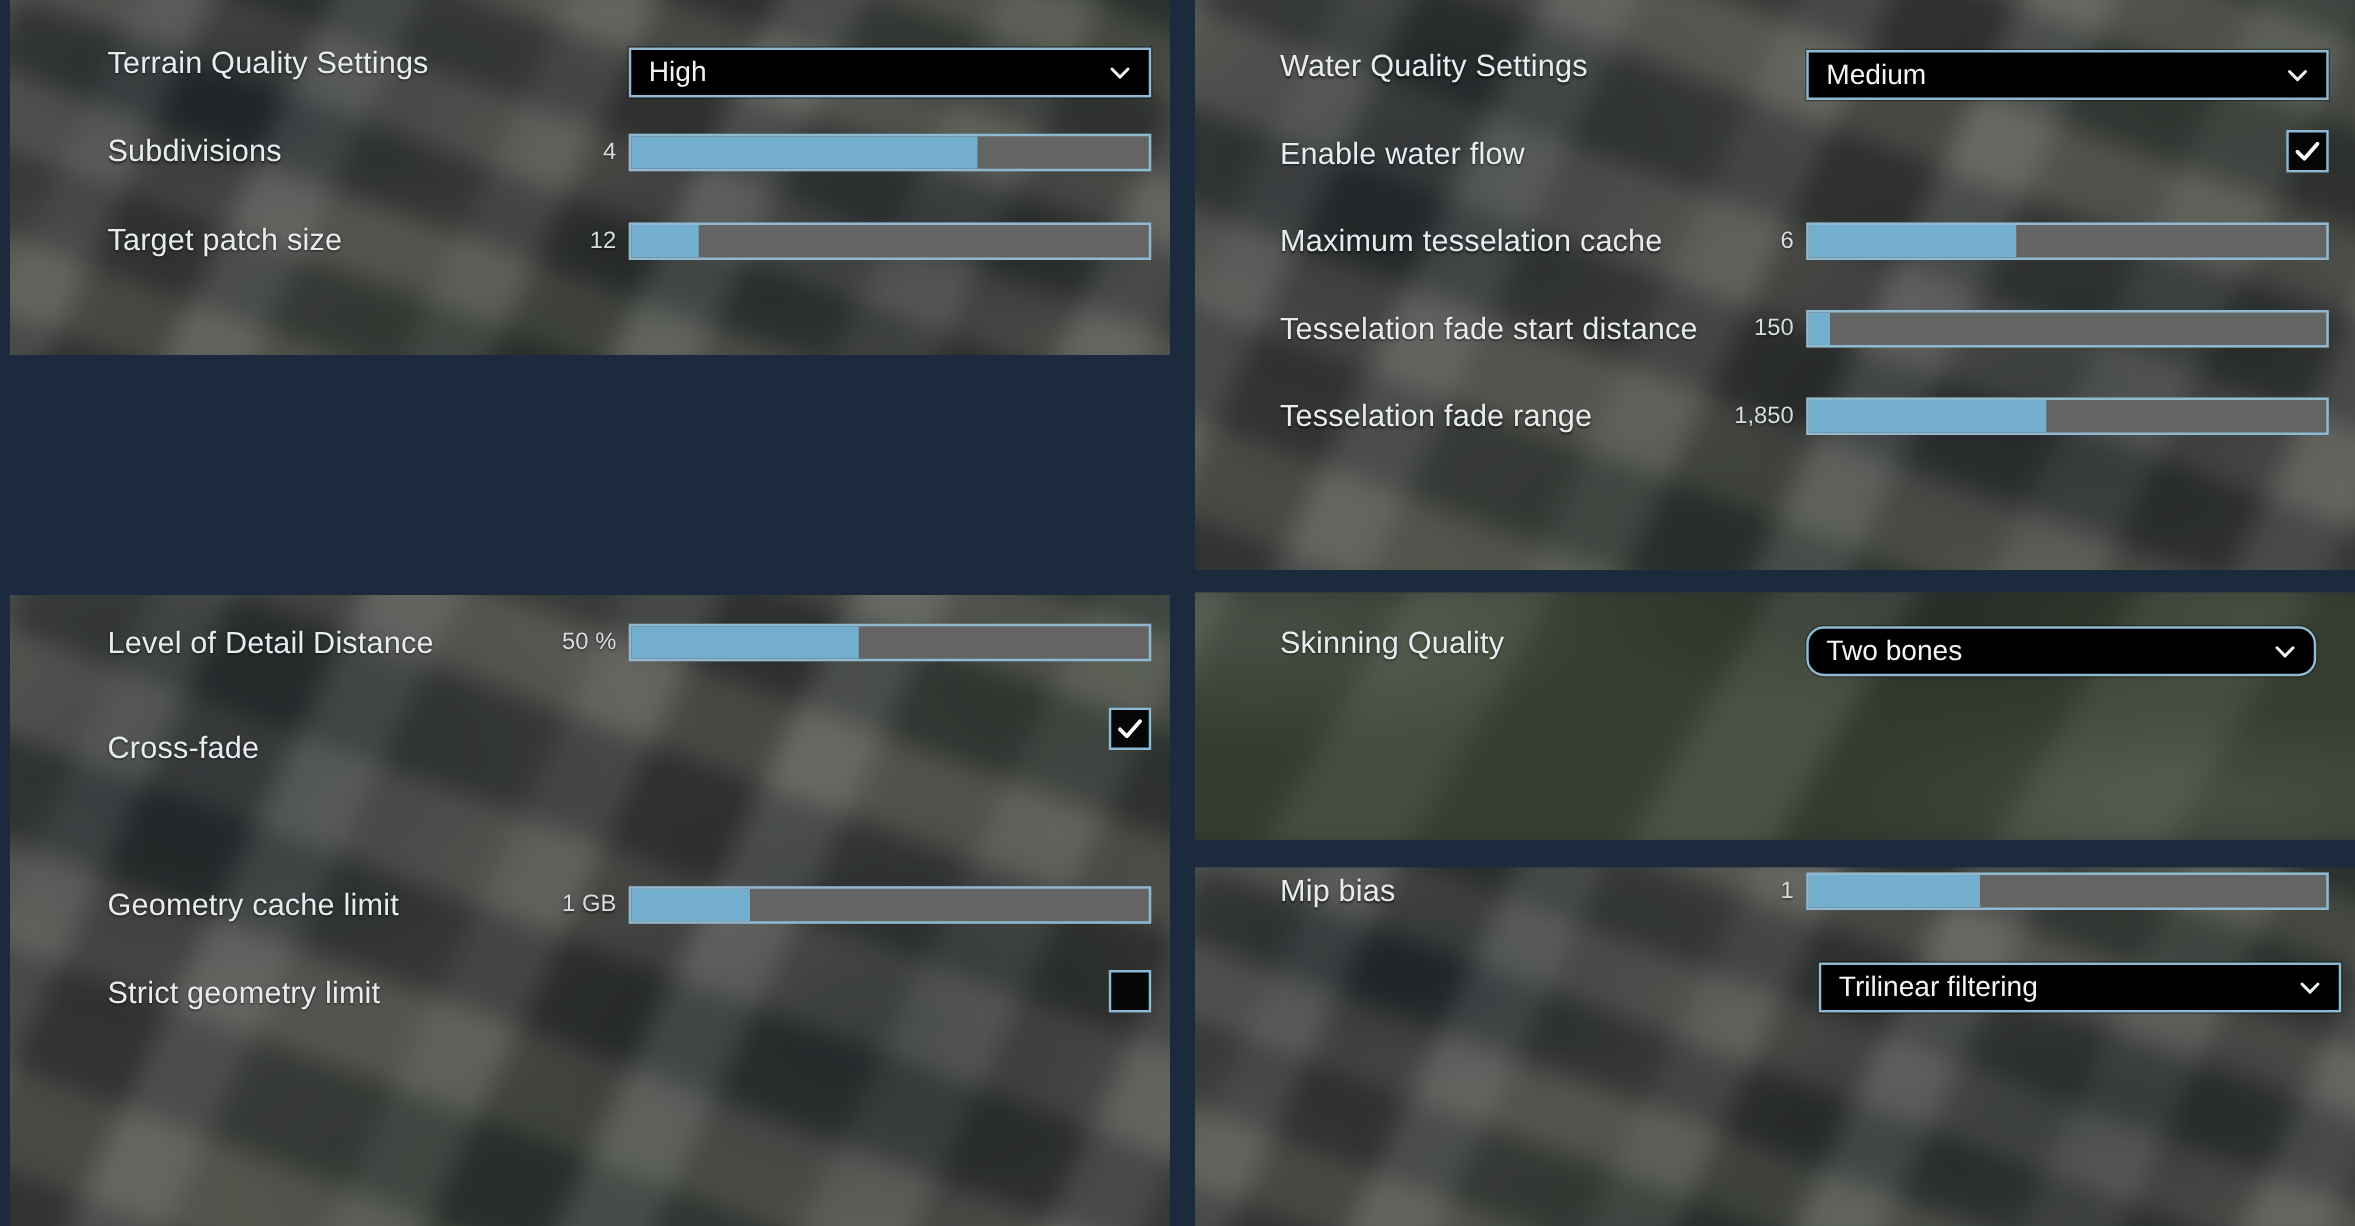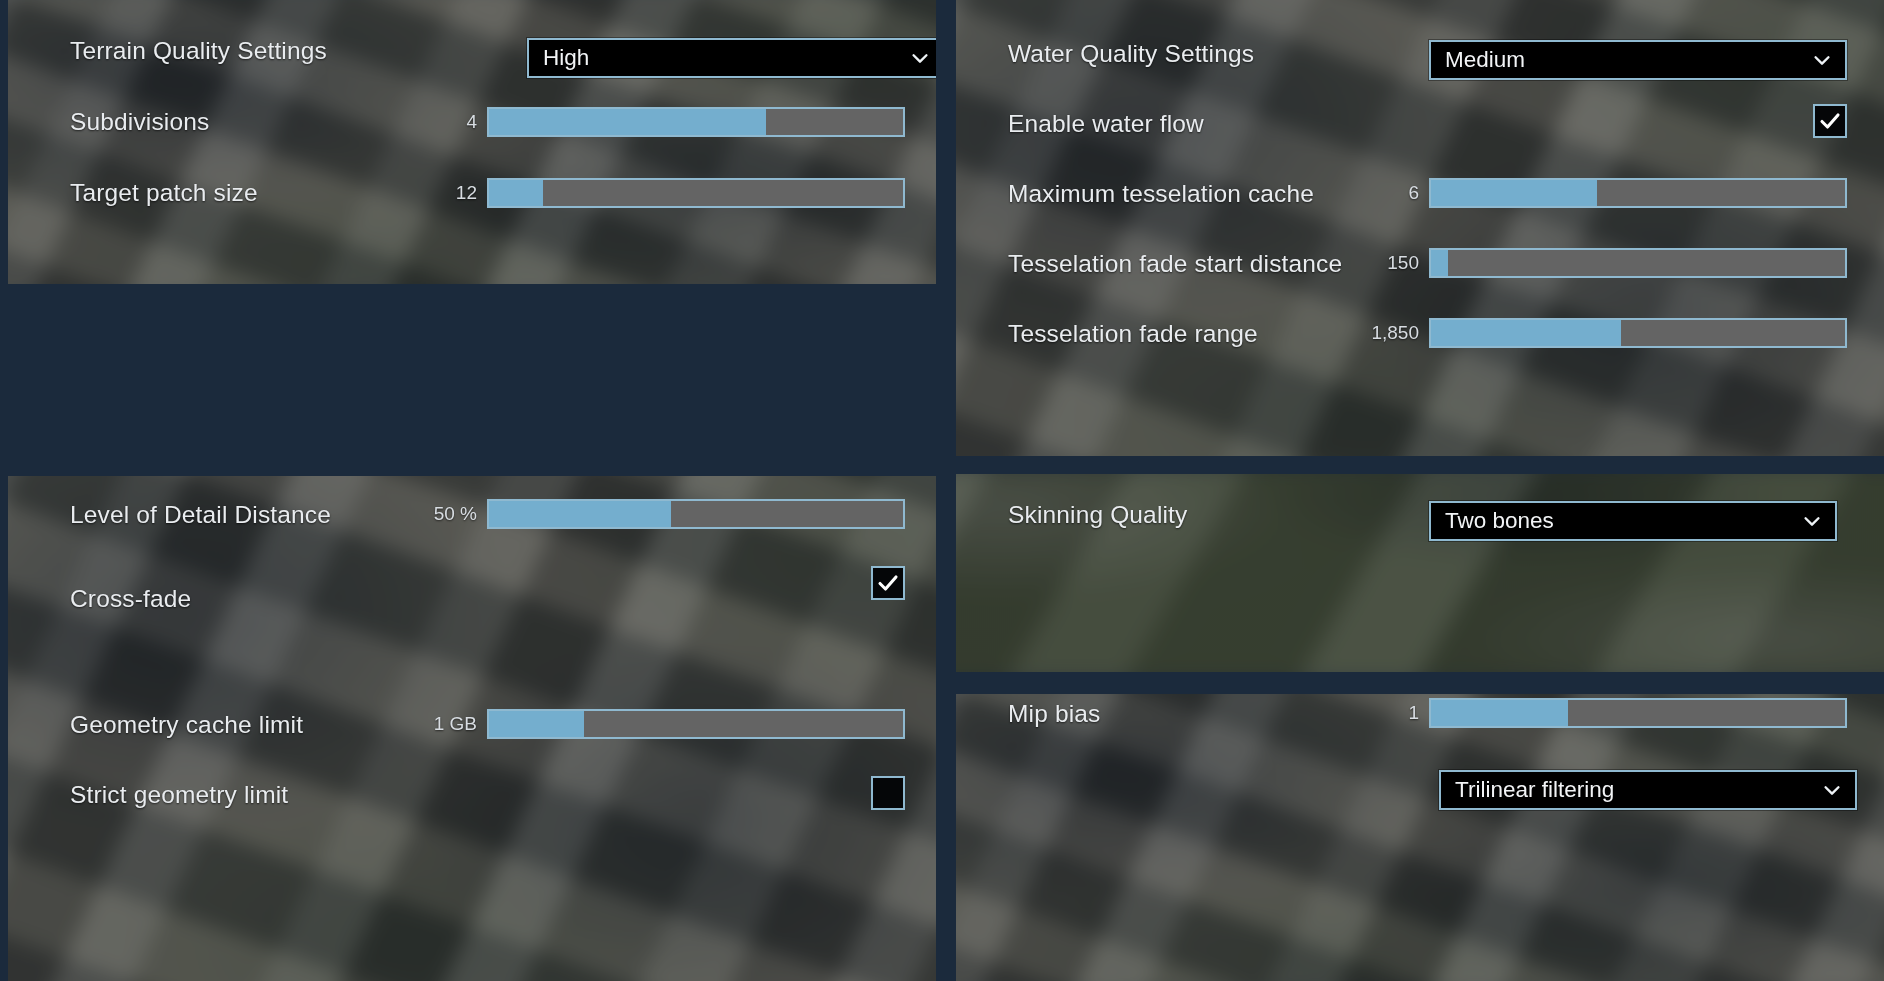--- a/index.html
+++ b/index.html
@@ -9,20 +9,21 @@
     font-family:"Liberation Sans","DejaVu Sans",sans-serif;
     -webkit-font-smoothing:antialiased;
   }
   .screen{position:relative;width:1884px;height:981px;background:#1b2a3c;overflow:hidden;}
 
   
   .panel{
     position:absolute;
     overflow:hidden;
     box-sizing:border-box;
+    padding-left:16px;
   }
   .panel .bg{
     position:absolute;inset:0;
     background-color:#6d6a5c;
     background-image:
       linear-gradient(115deg, rgba(255,255,255,.16) 0 6%, rgba(0,0,0,0) 6% 14%,
                               rgba(255,255,255,.10) 14% 19%, rgba(0,0,0,.22) 19% 27%,
                               rgba(255,255,255,.13) 27% 33%, rgba(0,0,0,.05) 33% 43%,
                               rgba(255,255,255,.09) 43% 49%, rgba(0,0,0,.25) 49% 57%,
                               rgba(255,255,255,.14) 57% 63%, rgba(0,0,0,.10) 63% 72%,
@@ -131,21 +132,21 @@
 
   <div class="panel" style="left:8px;top:0px;width:928px;height:284px;">
     <div class="bg"></div>
     <div class="shade"></div>
     <div class="content">
 
       <div class="row" style="left:62px;top:28px;width:820px;">
         <span class="label">Terrain Quality Settings</span>
       </div>
       <div class="ctrl" style="left:479px;top:38px;">
-        <div class="dropdown" style="width:418px;margin-left:40px;">
+        <div class="dropdown" style="width:418px;">
           <span class="dd-text">High</span>
           <span class="chev">
             <svg viewBox="0 0 24 24" width="22" height="22">
                 <path d="M5 9 L12 16 L19 9" fill="none" stroke="#eef3f6" stroke-width="2.6" stroke-linecap="round" stroke-linejoin="round"></path>
               </svg>
           </span>
         </div>
       </div>
 
       <div class="row" style="left:62px;top:99px;width:820px;">
@@ -287,21 +288,21 @@
 
   <div class="panel green" style="left:956px;top:474px;width:928px;height:198px;">
     <div class="bg"></div>
     <div class="shade"></div>
     <div class="content">
 
       <div class="row" style="left:52px;top:18px;width:830px;">
         <span class="label">Skinning Quality</span>
       </div>
       <div class="ctrl" style="left:473px;top:27px;">
-        <div class="dropdown" style="width:408px;">
+        <div class="dropdown" style="width:408px;border-radius:14px;">
           <span class="dd-text">Two bones</span>
           <span class="chev">
             <svg viewBox="0 0 24 24" width="22" height="22">
                 <path d="M5 9 L12 16 L19 9" fill="none" stroke="#eef3f6" stroke-width="2.6" stroke-linecap="round" stroke-linejoin="round"></path>
               </svg>
           </span>
         </div>
       </div>
 
     </div>

